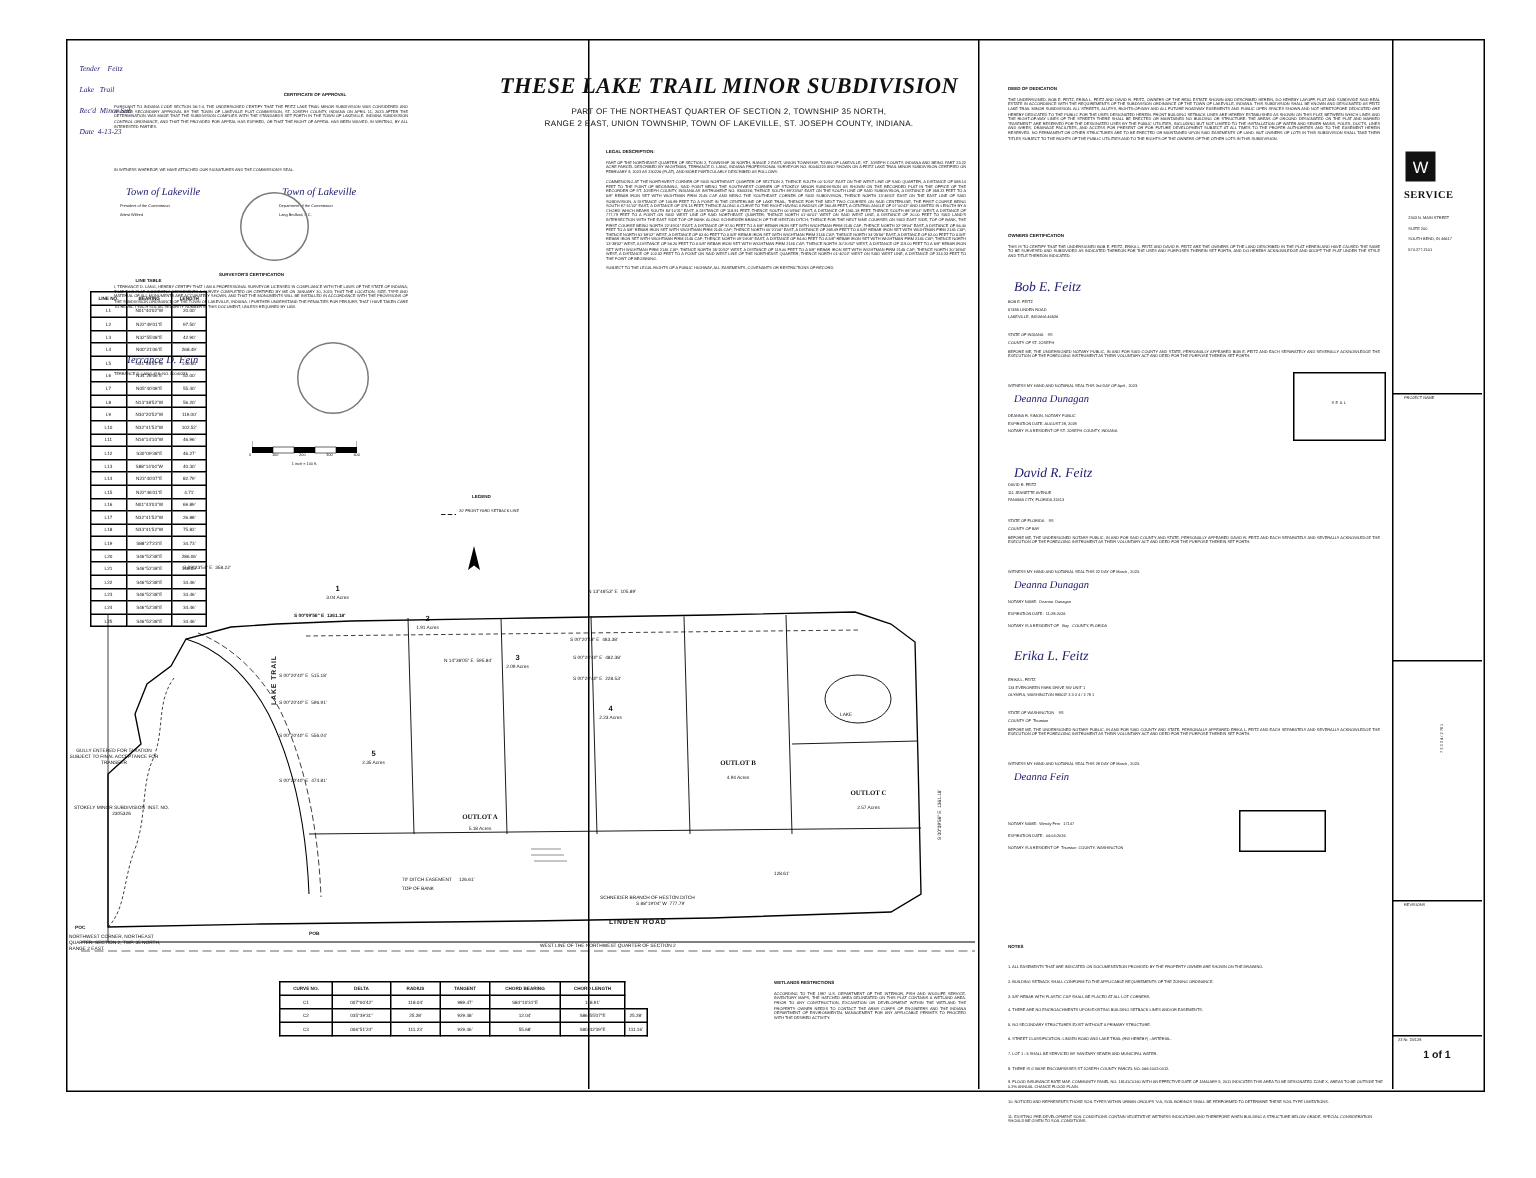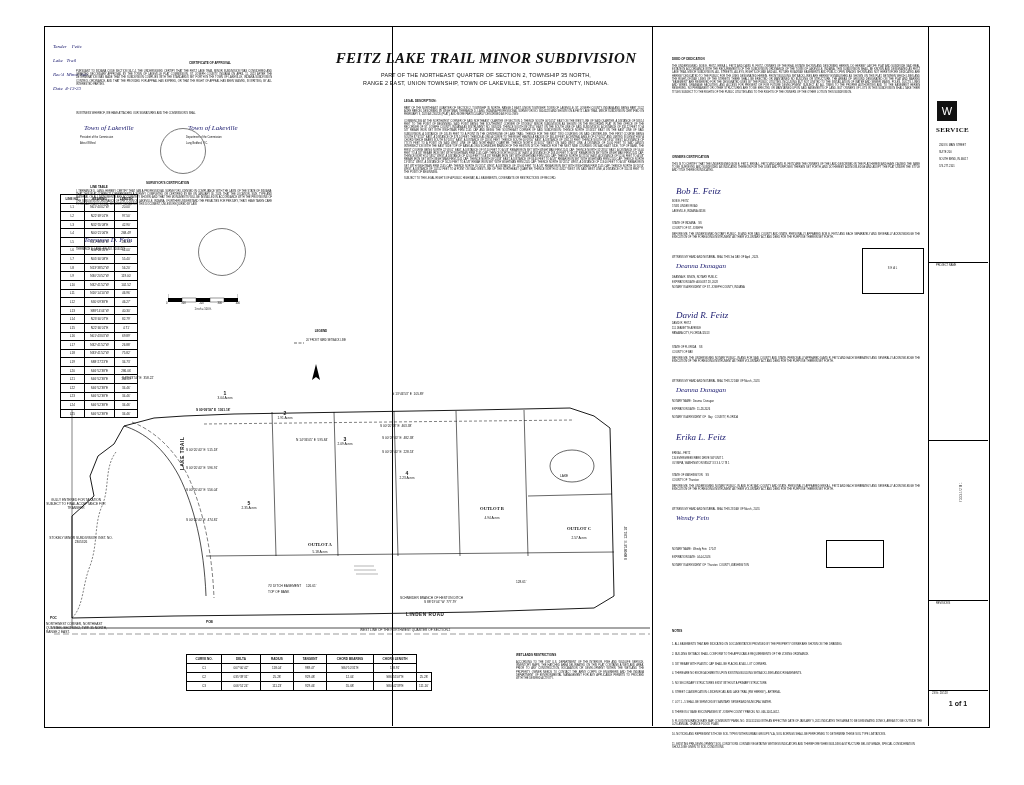--- a/index.html
+++ b/index.html
@@ -230,21 +230,21 @@
   <div class="txt tiny c" style="left:166px;top:308px;width:74px;">1 inch = 100 ft.</div>
 
   <div class="txt tiny2 b c" style="left:286px;top:330px;width:70px;">LEGEND</div>
   <div class="plat" style="left:294px;top:340px;">
     <svg width="10" height="6">
         <line x1="0" y1="3" x2="10" y2="3" stroke="#000" stroke-width="0.6" stroke-dasharray="3,1.5"></line>
       </svg>
   </div>
   <div class="txt tiny" style="left:306px;top:339px;">20' FRONT YARD SETBACK LINE</div>
 
-  <div class="txt title c" style="left:330px;top:50px;width:312px;">FEITZ LAKE TRAIL MINOR SUBDIVISION</div>
+  <div class="txt title c" style="left:330px;top:50px;width:312px;">THESE LAKE TRAIL MINOR SUBDIVISION</div>
   <div class="txt subtitle c" style="left:330px;top:72px;width:312px;">PART OF THE NORTHEAST QUARTER OF SECTION 2, TOWNSHIP 35 NORTH,</div>
   <div class="txt subtitle c" style="left:330px;top:80px;width:312px;">RANGE 2 EAST, UNION TOWNSHIP, TOWN OF LAKEVILLE, ST. JOSEPH COUNTY, INDIANA.</div>
 
   <div class="txt tiny2 b" style="left:404px;top:100px;">LEGAL DESCRIPTION:</div>
   <div class="txt tiny" style="left:404px;top:107px;width:240px;text-align:justify;">PART OF THE NORTHEAST QUARTER OF SECTION 2, TOWNSHIP 35 NORTH, RANGE 2 EAST, UNION TOWNSHIP, TOWN OF LAKEVILLE, ST. JOSEPH COUNTY, INDIANA AND BEING PART 23.22 ACRE PARCEL DESCRIBED BY WIGHTMAN, TERRANCE D. LANG, INDIANA PROFESSIONAL SURVEYOR NO. 80040223 AND SHOWN ON A FEITZ LAKE TRAIL MINOR SUBDIVISION CERTIFIED ON FEBRUARY 9, 2023 AS 230226 (PLAT), AND MORE PARTICULARLY DESCRIBED AS FOLLOWS:
 
 COMMENCING AT THE NORTHWEST CORNER OF SAID NORTHEAST QUARTER OF SECTION 2; THENCE SOUTH 00°10'52" EAST ON THE WEST LINE OF SAID QUARTER, A DISTANCE OF 588.14 FEET TO THE POINT OF BEGINNING, SAID POINT BEING THE SOUTHWEST CORNER OF STOKELY MINOR SUBDIVISION AS SHOWN ON THE RECORDED PLAT IN THE OFFICE OF THE RECORDER OF ST. JOSEPH COUNTY, INDIANA AS INSTRUMENT NO. 9305326; THENCE SOUTH 89°23'54" EAST ON THE SOUTH LINE OF SAID SUBDIVISION, A DISTANCE OF 358.22 FEET TO A 5/8" REBAR IRON SET WITH WIGHTMAN FIRM 2145 CAP AND BEING THE SOUTHEAST CORNER OF SAID SUBDIVISION; THENCE NORTH 13°46'53" EAST ON THE EAST LINE OF SAID SUBDIVISION, A DISTANCE OF 105.89 FEET TO A POINT IN THE CENTERLINE OF LAKE TRAIL; THENCE FOR THE NEXT TWO COURSES ON SAID CENTERLINE, THE FIRST COURSE BEING SOUTH 87°41'02" EAST, A DISTANCE OF 378.14 FEET; THENCE ALONG A CURVE TO THE RIGHT HAVING A RADIUS OF 360.48 FEET, A CENTRAL ANGLE OF 07°00'42" AND LIMITED IN LENGTH BY A CHORD WHICH BEARS SOUTH 84°10'31" EAST, A DISTANCE OF 118.91 FEET; THENCE SOUTH 00°09'56" EAST, A DISTANCE OF 1361.18 FEET; THENCE SOUTH 88°19'04" WEST, A DISTANCE OF 777.79 FEET TO A POINT ON SAID WEST LINE OF SAID NORTHEAST QUARTER; THENCE NORTH 01°40'01" WEST ON SAID WEST LINE, A DISTANCE OF 20.00 FEET TO SAID LAND'S INTERSECTION WITH THE EAST SIDE TOP OF BANK ALONG SCHNEIDER BRANCH OF THE HESTON DITCH; THENCE FOR THE NEXT NINE COURSES ON SAID EAST SIDE, TOP OF BANK, THE FIRST COURSE BEING NORTH 22°49'01" EAST, A DISTANCE OF 97.50 FEET TO A 5/8" REBAR IRON SET WITH WIGHTMAN FIRM 2145 CAP; THENCE NORTH 32°28'04" EAST, A DISTANCE OF 56.40 FEET TO A 5/8" REBAR IRON SET WITH WIGHTMAN FIRM 2145 CAP; THENCE NORTH 00°21'06" EAST, A DISTANCE OF 268.49 FEET TO A 5/8" REBAR IRON SET WITH WIGHTMAN FIRM 2145 CAP; THENCE NORTH 51°58'02" WEST, A DISTANCE OF 62.60 FEET TO A 5/8" REBAR IRON SET WITH WIGHTMAN FIRM 2145 CAP; THENCE NORTH 34°25'56" EAST, A DISTANCE OF 52.00 FEET TO A 5/8" REBAR IRON SET WITH WIGHTMAN FIRM 2145 CAP; THENCE NORTH 09°24'08" EAST, A DISTANCE OF 84.60 FEET TO A 5/8" REBAR IRON SET WITH WIGHTMAN FIRM 2145 CAP; THENCE NORTH 13°38'52" WEST, A DISTANCE OF 56.20 FEET TO A 5/8" REBAR IRON SET WITH WIGHTMAN FIRM 2145 CAP; THENCE NORTH 30°20'52" WEST, A DISTANCE OF 119.00 FEET TO A 5/8" REBAR IRON SET WITH WIGHTMAN FIRM 2145 CAP; THENCE NORTH 35°20'52" WEST, A DISTANCE OF 119.00 FEET TO A 5/8" REBAR IRON SET WITH WIGHTMAN FIRM 2145 CAP; THENCE NORTH 30°16'56" WEST, A DISTANCE OF 102.52 FEET TO A POINT ON SAID WEST LINE OF THE NORTHEAST QUARTER; THENCE NORTH 01°40'02" WEST ON SAID WEST LINE, A DISTANCE OF 314.33 FEET TO THE POINT OF BEGINNING.
 
 SUBJECT TO THE LEGAL RIGHTS OF A PUBLIC HIGHWAY, ALL EASEMENTS, COVENANTS OR RESTRICTIONS OF RECORD.</div>
 
@@ -287,21 +287,21 @@
   <div class="txt tiny" style="left:672px;top:380px;">WITNESS MY HAND AND NOTARIAL SEAL THIS 22 DAY OF March , 2023.</div>
   <div class="txt sig" style="left:676px;top:386px;">Deanna Dunagan</div>
   <div class="txt tiny" style="left:672px;top:400px;">NOTARY NAME:  Deanna  Dunagan</div>
   <div class="txt tiny" style="left:672px;top:408px;">EXPIRATION DATE:  11-28-2026</div>
   <div class="txt tiny" style="left:672px;top:416px;">NOTARY IS A RESIDENT OF   Bay   COUNTY, FLORIDA</div>
 
   <div class="txt tiny" style="left:672px;top:474px;">STATE OF WASHINGTON    SS</div>
   <div class="txt tiny" style="left:672px;top:479px;">COUNTY OF  Thurston</div>
   <div class="txt tiny" style="left:672px;top:485px;width:248px;text-align:justify;">BEFORE ME, THE UNDERSIGNED NOTARY PUBLIC, IN AND FOR SAID COUNTY AND STATE, PERSONALLY APPEARED ERIKA L. FEITZ AND EACH SEPARATELY AND SEVERALLY ACKNOWLEDGE THE EXECUTION OF THE FOREGOING INSTRUMENT AS THEIR VOLUNTARY ACT AND DEED FOR THE PURPOSE THEREIN SET FORTH.</div>
   <div class="txt tiny" style="left:672px;top:508px;">WITNESS MY HAND AND NOTARIAL SEAL THIS 28 DAY OF March , 2023.</div>
-  <div class="txt sig" style="left:676px;top:514px;">Wendy Fein</div>
+  <div class="txt sig" style="left:676px;top:514px;">Deanna Fein</div>
   <div class="txt tiny" style="left:672px;top:548px;">NOTARY NAME:  Wendy Fein   17147</div>
   <div class="txt tiny" style="left:672px;top:556px;">EXPIRATION DATE:  04-04-2026</div>
   <div class="txt tiny" style="left:672px;top:564px;">NOTARY IS A RESIDENT OF  Thurston  COUNTY, WASHINGTON</div>
   <div class="box" style="left:826px;top:540px;width:56px;height:26px;"></div>
 
   <div class="txt tiny2 b" style="left:672px;top:630px;">NOTES</div>
   <div class="txt tiny" style="left:672px;top:637px;width:250px;">
     <div>1. ALL EASEMENTS THAT ARE INDICATED ON DOCUMENTATION PROVIDED BY THE PROPERTY OWNER ARE SHOWN ON THE DRAWING.</div>
     <div>2. BUILDING SETBACK SHALL CONFORM TO THE APPLICABLE REQUIREMENTS OF THE ZONING ORDINANCE.</div>
     <div>3. 5/8" REBAR WITH PLASTIC CAP SHALL BE PLACED AT ALL LOT CORNERS.</div>

